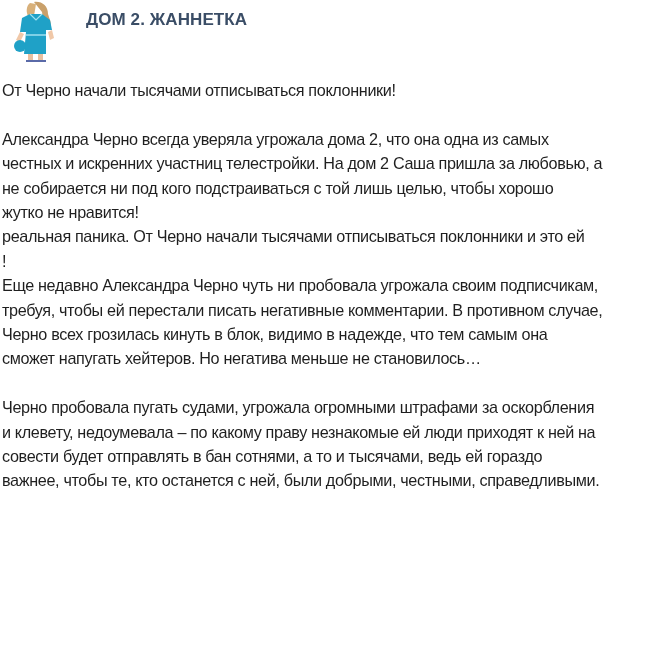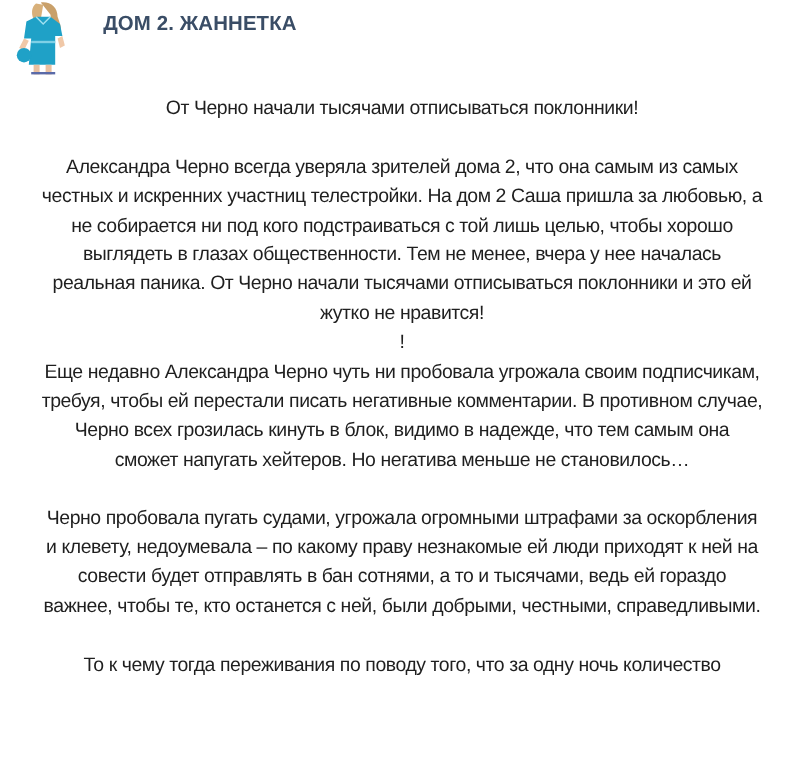--- a/index.html
+++ b/index.html
@@ -46,21 +46,20 @@
       width: 666px;
       font-family: "Liberation Sans", sans-serif;
       font-size: 16.2px;
       line-height: 24.4px;
       color: #1f1f1f;
       letter-spacing: -0.35px;
     }
     .article p {
       margin: 0;
       white-space: nowrap;
-      text-align: center;
     }
     .gap { height: 24.4px; }
   </style>
 </head>
 <body>
 
 <div class="header">
   <div class="avatar">
     <svg width="52" height="64" viewBox="0 0 52 64">
 
@@ -83,36 +82,34 @@
       <rect x="18" y="60" width="20" height="2" fill="#5a6aa8"></rect>
     </svg>
   </div>
   <div class="site-title">ДОМ 2. ЖАННЕТКА</div>
 </div>
 
 <div class="article">
   <p>От Черно начали тысячами отписываться поклонники!</p>
   <div class="gap"></div>
   <div>
-    <p>Александра Черно всегда уверяла зрителей дома 2, что она самым из самых</p>
+    <p>Александра Черно всегда уверяла угрожала дома 2, что она одна из самых</p>
     <p>честных и искренних участниц телестройки. На дом 2 Саша пришла за любовью, а</p>
     <p>не собирается ни под кого подстраиваться с той лишь целью, чтобы хорошо</p>
-    <p>выглядеть в глазах общественности. Тем не менее, вчера у нее началась</p>
+    <p>жутко не нравится!</p>
     <p>реальная паника. От Черно начали тысячами отписываться поклонники и это ей</p>
-    <p>жутко не нравится!</p>
     <p>!</p>
     <p>Еще недавно Александра Черно чуть ни пробовала угрожала своим подписчикам,</p>
     <p>требуя, чтобы ей перестали писать негативные комментарии. В противном случае,</p>
     <p>Черно всех грозилась кинуть в блок, видимо в надежде, что тем самым она</p>
     <p>сможет напугать хейтеров. Но негатива меньше не становилось…</p>
   </div>
   <div class="gap"></div>
   <div>
     <p>Черно пробовала пугать судами, угрожала огромными штрафами за оскорбления</p>
     <p>и клевету, недоумевала – по какому праву незнакомые ей люди приходят к ней на</p>
     <p>совести будет отправлять в бан сотнями, а то и тысячами, ведь ей гораздо</p>
     <p>важнее, чтобы те, кто останется с ней, были добрыми, честными, справедливыми.</p>
   </div>
   <div class="gap"></div>
   <div>
-    <p>То к чему тогда переживания по поводу того, что за одну ночь количество</p>
   </div>
 </div>
 
 </body></html>

